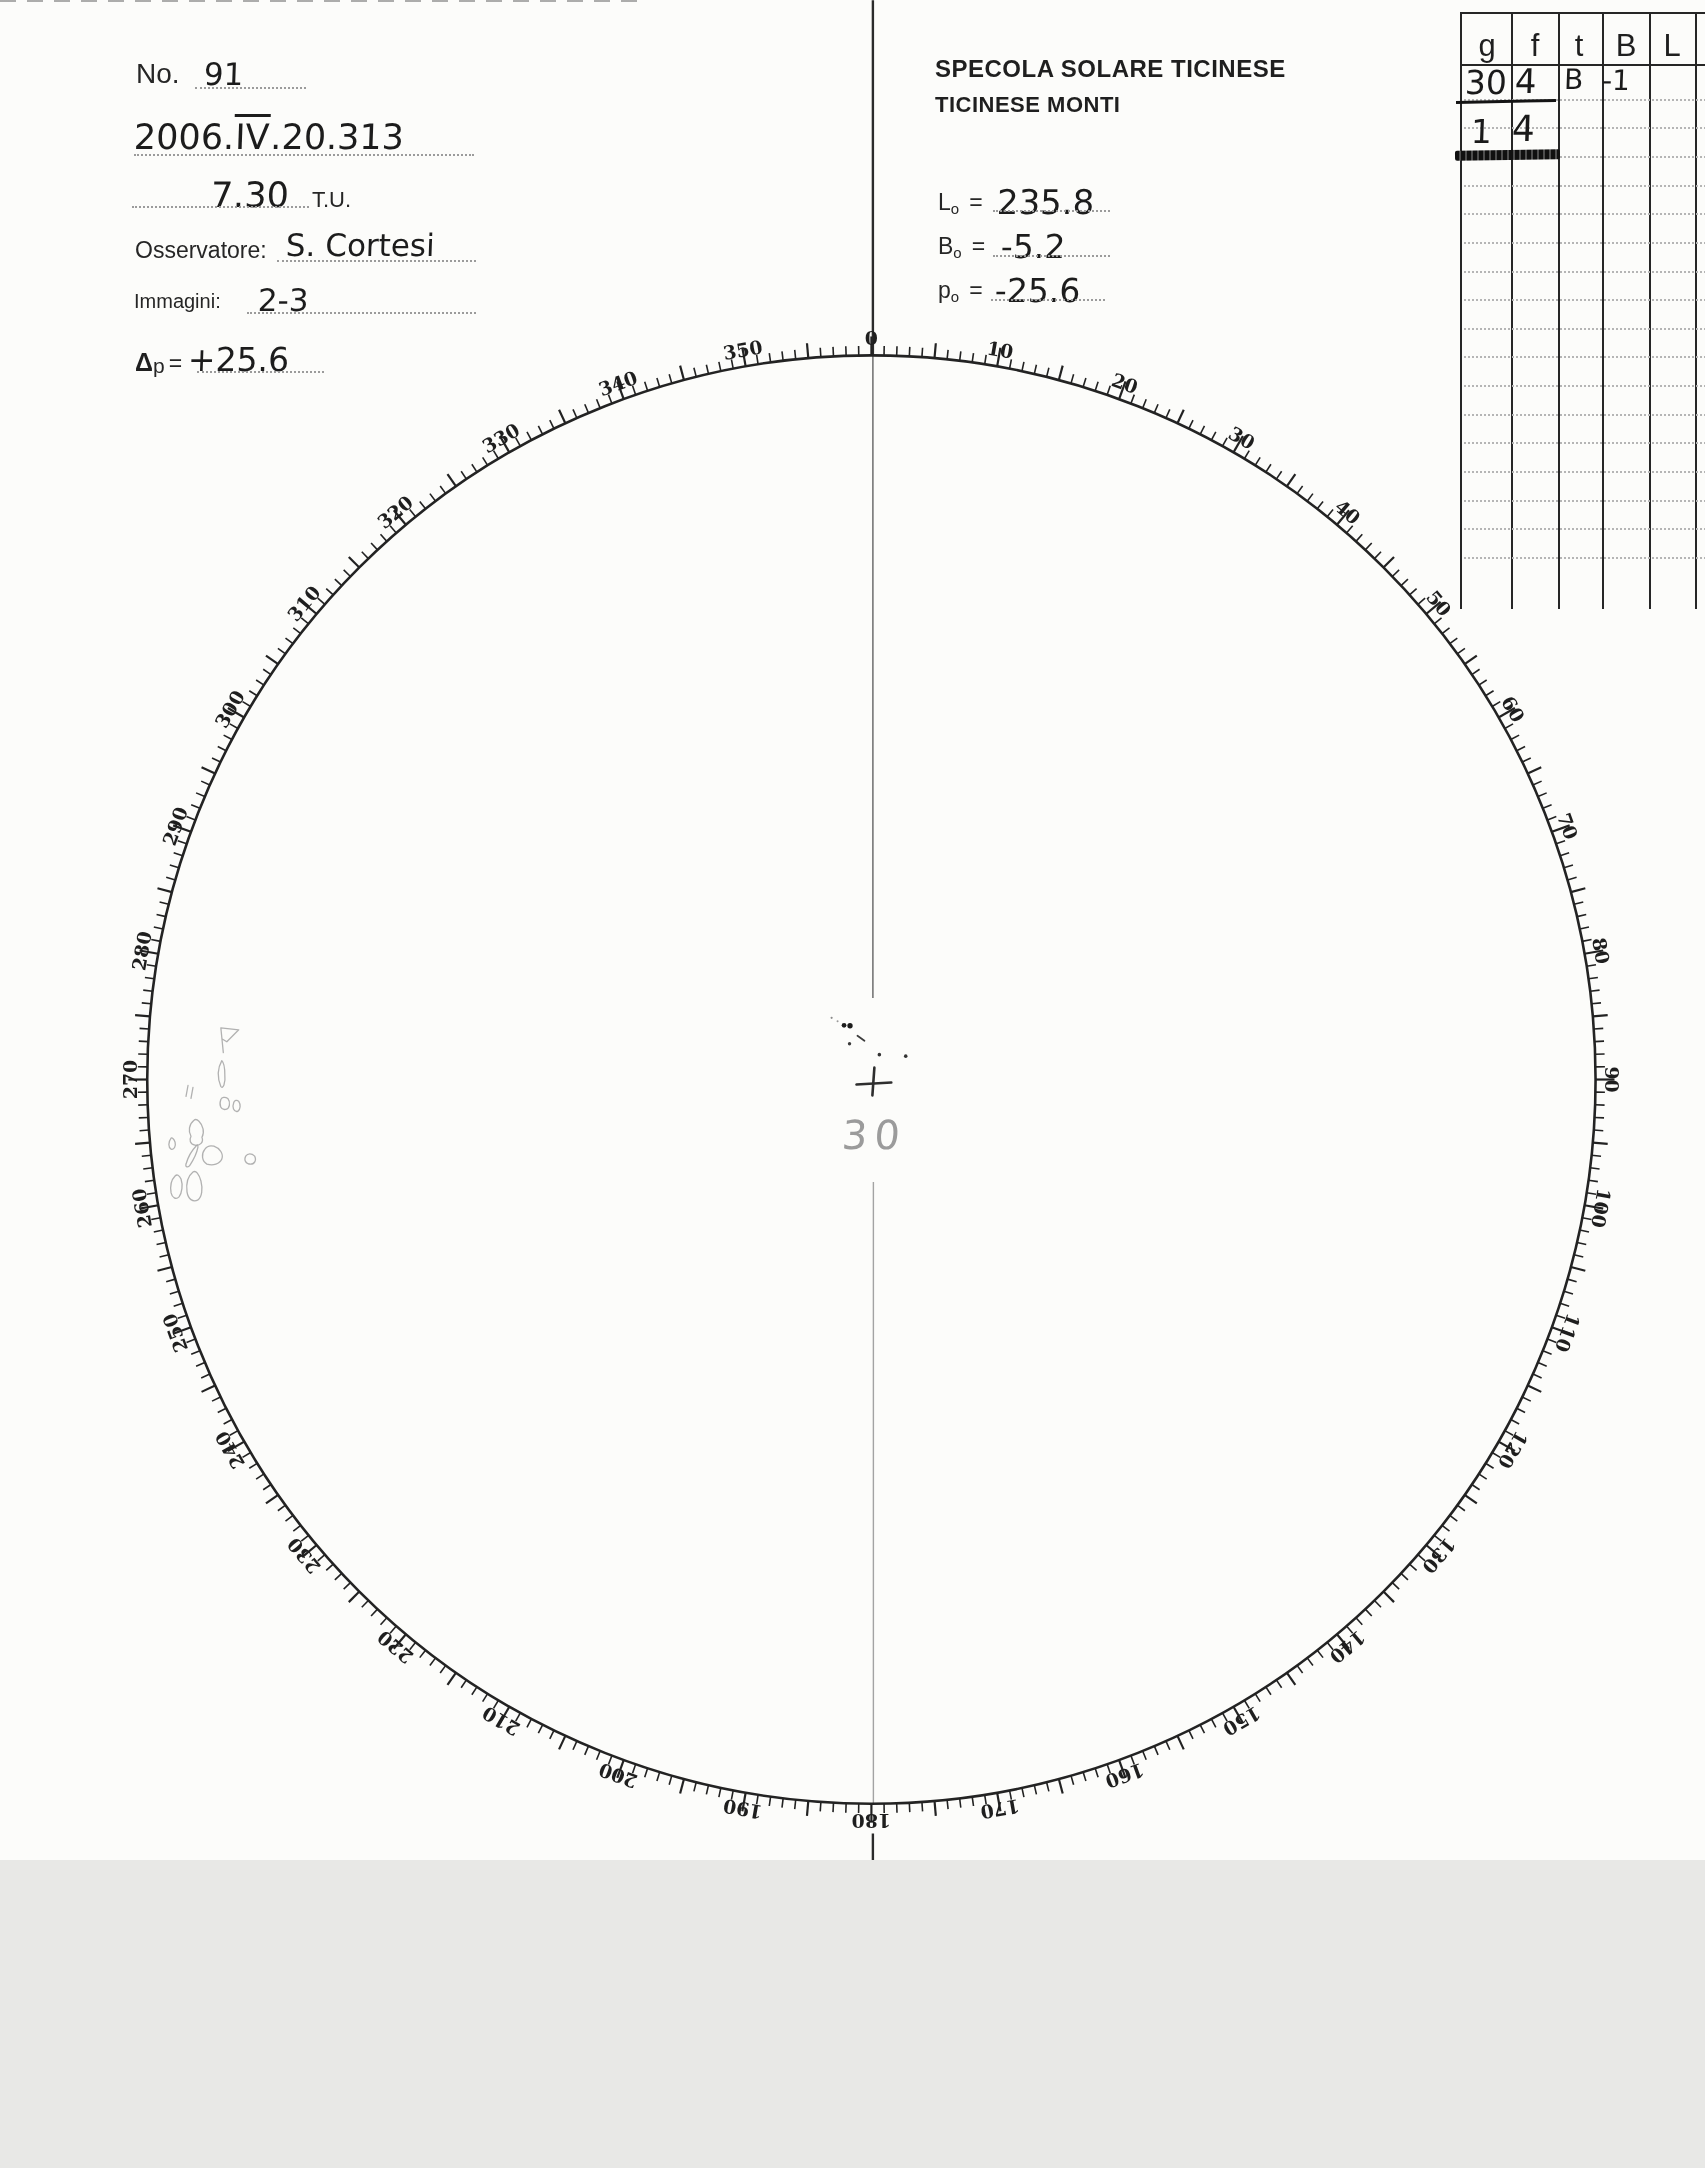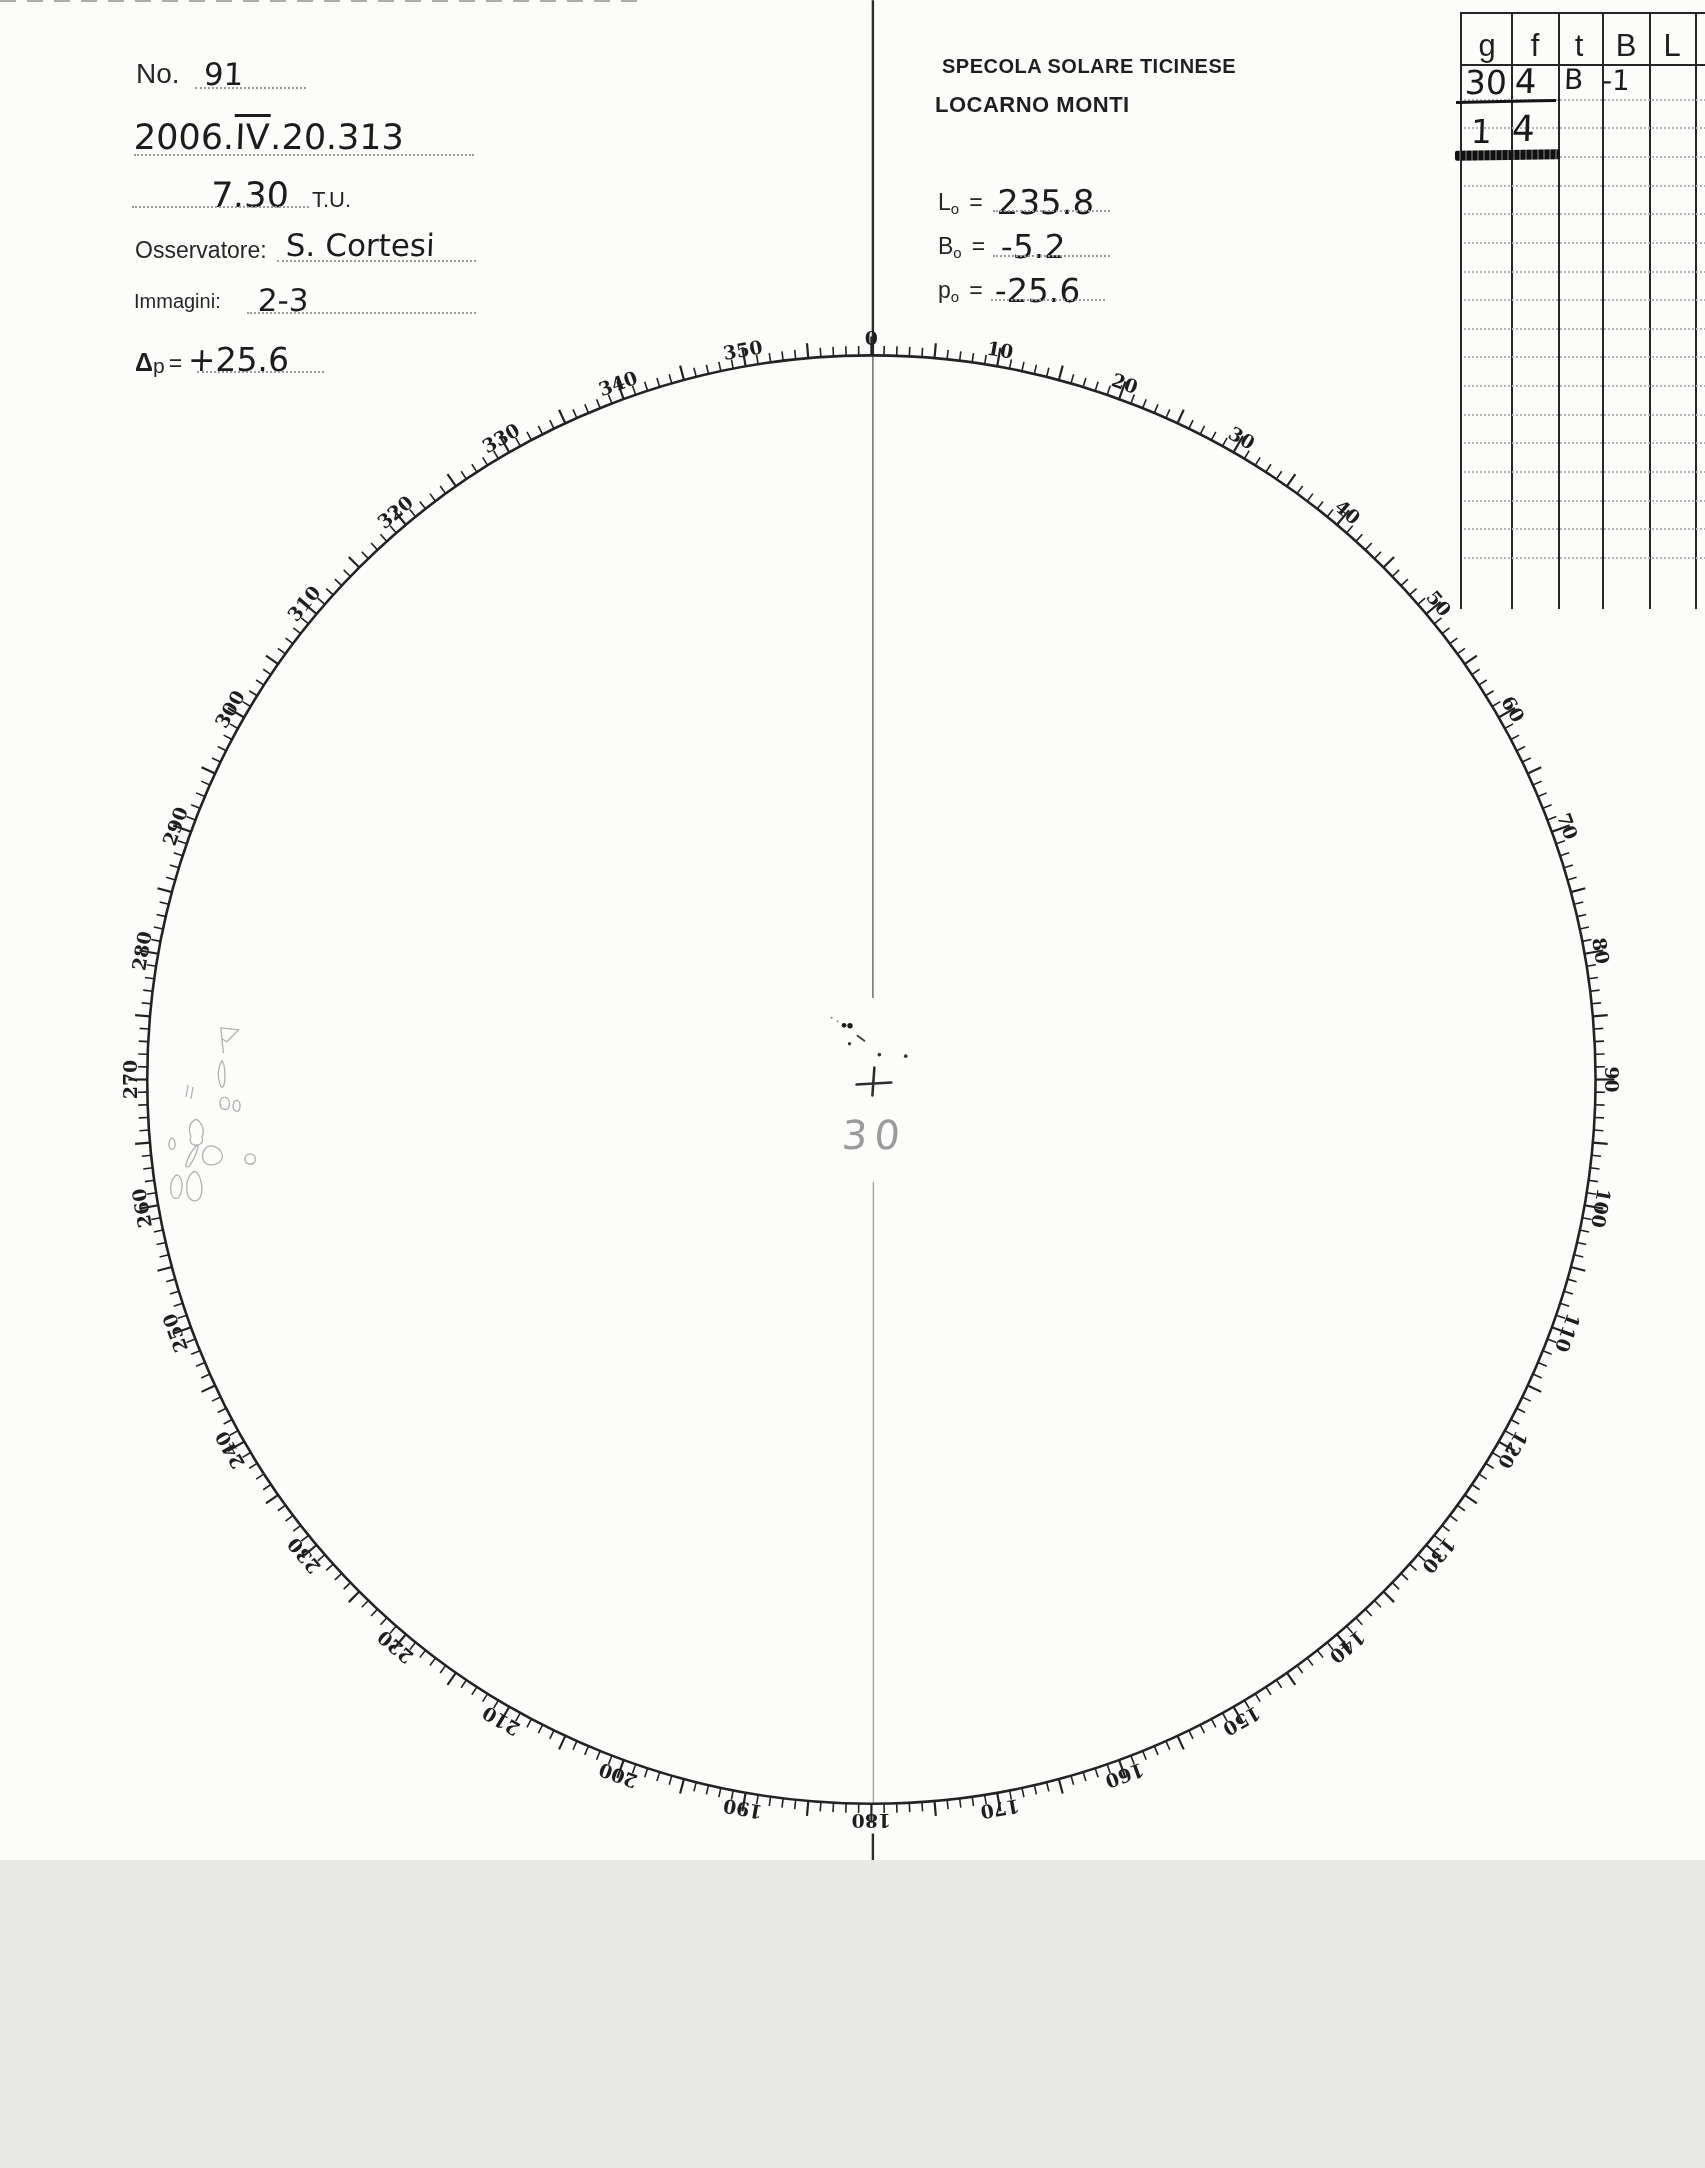--- a/index.html
+++ b/index.html
@@ -55,22 +55,22 @@
   <div class="abs hand" style="left:258px;top:282px;font-size:31px;">2-3</div>
   <div class="dotline" style="left:247px;top:312px;width:229px;"></div>
 
   <div class="abs" style="left:135px;top:340px;">
     <span class="printbold" style="font-size:25px;">Δ</span><span class="print" style="font-size:21px;vertical-align:-2px;">p</span>
     <span class="print" style="font-size:23px;">=</span>
     <span class="hand" style="font-size:33px;display:inline-block;margin-left:2px;">+25.6</span>
   </div>
   <div class="dotline" style="left:197px;top:371px;width:127px;"></div>
 
-  <div class="abs printbold" style="left:935px;top:55px;font-size:20px;letter-spacing:0.5px;margin-left:7px;">SPECOLA SOLARE TICINESE</div>
-  <div class="abs printbold" style="left:935px;top:92px;font-size:22px;letter-spacing:0.5px;">LOCARNO MONTI</div>
+  <div class="abs printbold" style="left:935px;top:55px;font-size:24px;letter-spacing:0.5px;">SPECOLA SOLARE TICINESE</div>
+  <div class="abs printbold" style="left:935px;top:92px;font-size:22px;letter-spacing:0.5px;">TICINESE MONTI</div>
 
   <div class="abs" style="left:938px;top:182px;">
     <span class="print" style="font-size:23px;">L</span><span class="print sub" style="font-size:15px;">o</span>
     <span class="print" style="font-size:23px;margin-left:6px;">=</span>
     <span class="hand" style="font-size:34px;display:inline-block;margin-left:10px;vertical-align:-4px;">235.8</span>
   </div>
   <div class="dotline" style="left:993px;top:210px;width:117px;"></div>
 
   <div class="abs" style="left:938px;top:227px;">
     <span class="print" style="font-size:23px;">B</span><span class="print sub" style="font-size:15px;">o</span>

